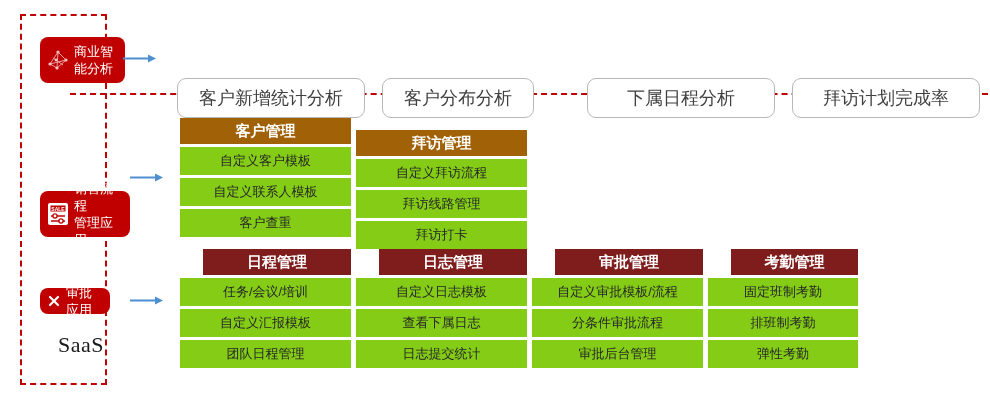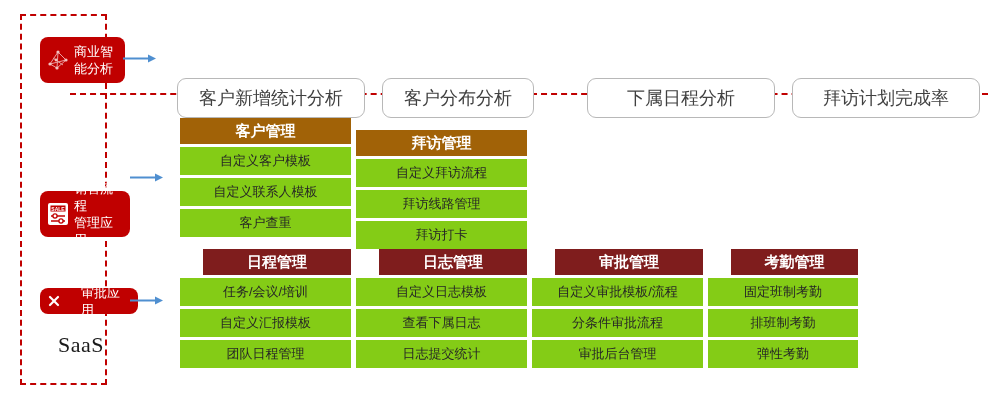--- a/index.html
+++ b/index.html
@@ -82,23 +82,22 @@
   #badge-bi .badge-text { margin-left: 3px; }
 
   #badge-sales {
     left: 40px; top: 155px; width: 90px; height: 46px;
     padding: 0 6px 0 5px;
     margin-top: 36px;
   }
   #badge-sales .badge-text { margin-left: 3px; }
 
   #badge-approval {
-    left: 40px; top: 288px; width: 98px; height: 26px;
+    left: 40px; top: 288px; width: 70px; height: 26px;
     padding: 0 7px 0 7px;
-    gap: 15px;
   }
   #badge-approval .badge-text { margin-left: 5px; font-size: 13px; }
 
   
   .arrow {
     position: absolute;
     height: 9px;
   }
 
   

